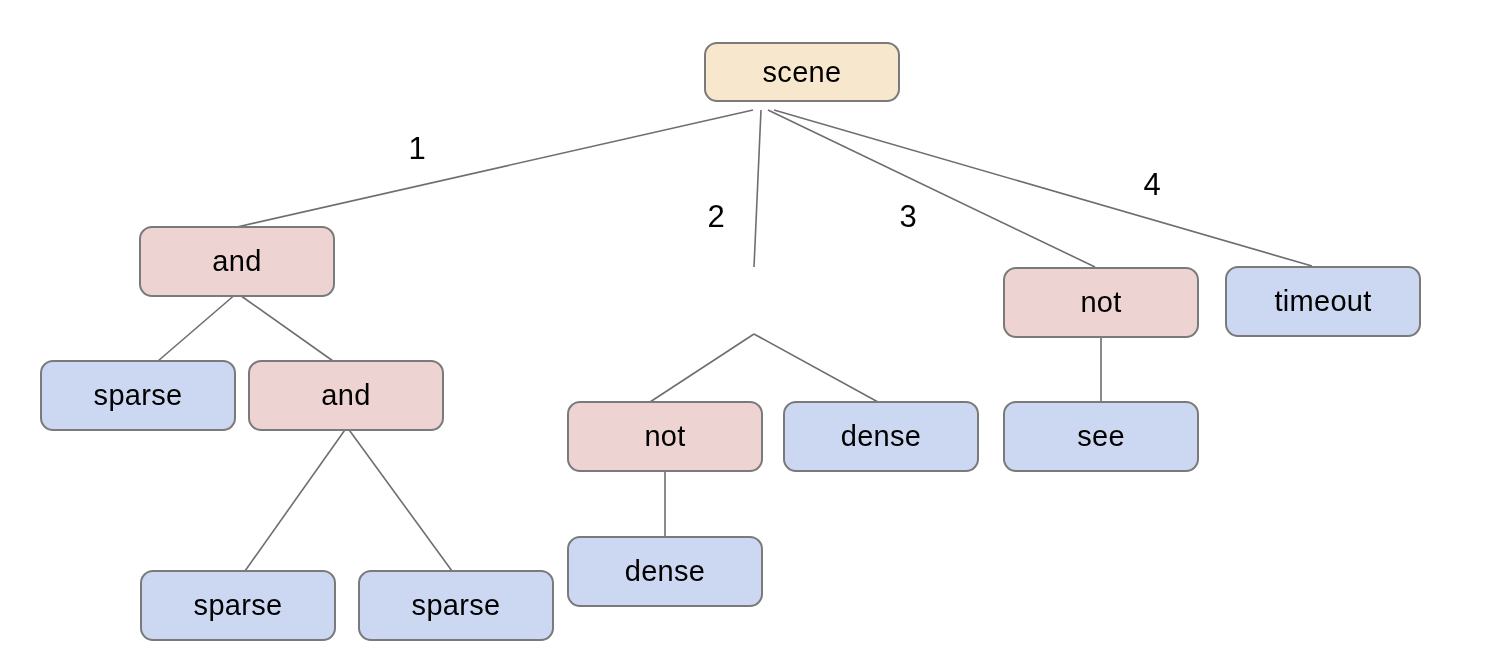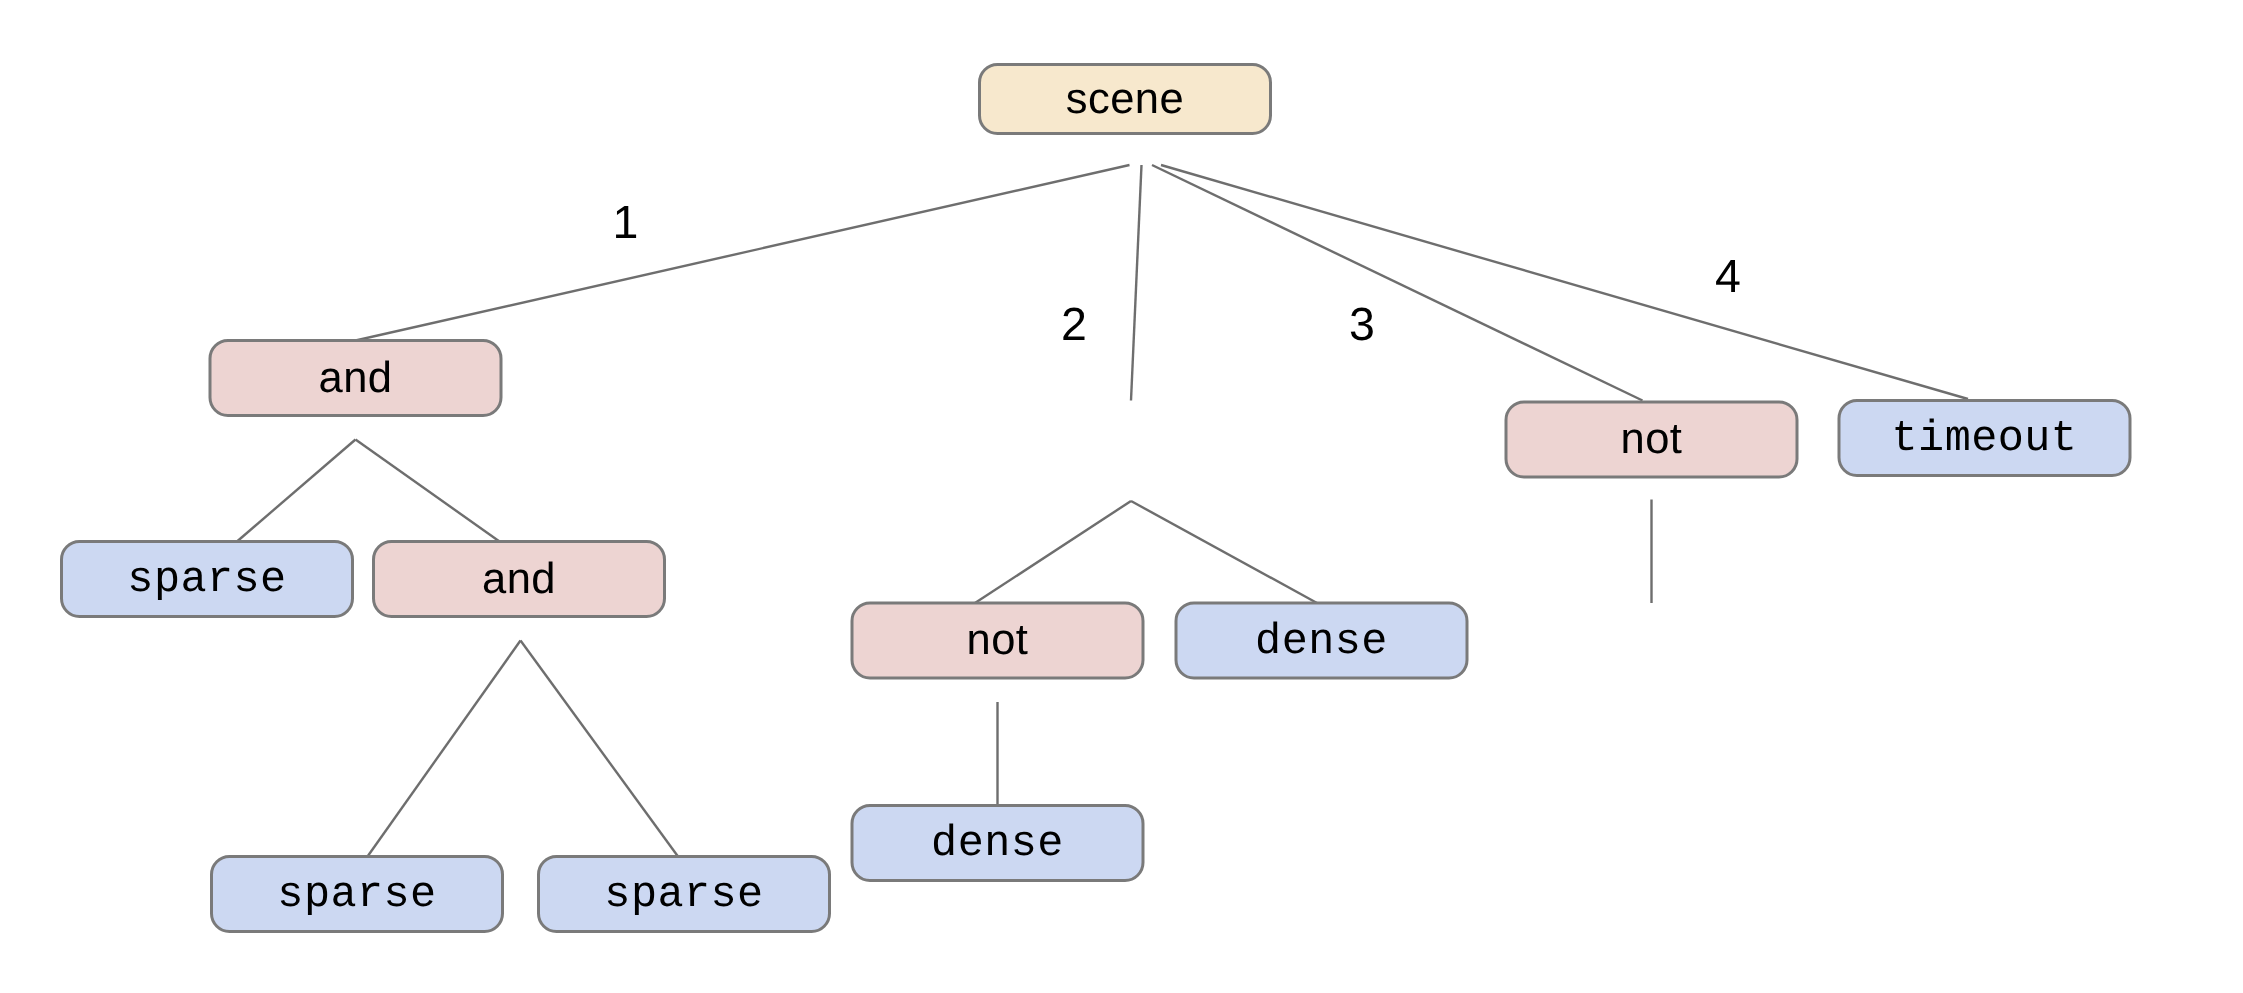--- a/index.html
+++ b/index.html
@@ -23,33 +23,33 @@
     height: 662px;
   }
   .edges line {
     stroke: var(--edge-color, #6e6e6e);
     stroke-width: 1.6;
   }
   .node {
     position: absolute;
     box-sizing: border-box;
     width: 196px;
-    height: 52px;
+    height: 71px;
     border: 2px solid var(--border-color, #7a7a7a);
     border-radius: 13px;
     display: flex;
     align-items: center;
     justify-content: center;
     font-size: 29px;
     color: #000000;
     letter-spacing: 0.3px;
   }
   .node.kind-root     { background: var(--root-fill, #f7e8cd); }
   .node.kind-operator { background: var(--operator-fill, #edd4d2); }
-  .node.kind-leaf     { background: var(--leaf-fill, #ccd8f2); font-family: Liberation Mono, monospace; }
+  .node.kind-leaf     { background: var(--leaf-fill, #ccd8f2); }
   .edge-label {
     position: absolute;
     transform: translate(-50%, -50%);
     font-size: 31px;
     color: #000000;
     line-height: 1;
   }
 </style>
 </head>
 <body>
@@ -69,25 +69,26 @@
     <line x1="754" y1="334" x2="878" y2="402"></line>
     <line x1="665" y1="468" x2="665" y2="537"></line>
     <line x1="1101" y1="333" x2="1101" y2="402"></line>
   </svg>
 
   <div class="edge-label" style="left:417px;  top:148px">1</div>
   <div class="edge-label" style="left:716px;  top:216px">2</div>
   <div class="edge-label" style="left:908px;  top:216px">3</div>
   <div class="edge-label" style="left:1152px; top:184px">4</div>
 
-  <div class="node kind-root" style="left:652px;  top:42px;  height:48px">scene</div>
+  <div class="node kind-root" style="left:704px;  top:42px;  height:60px">scene</div>
   <div class="node kind-operator" style="left:139px;  top:226px">and</div>
   <div class="node kind-operator" style="left:1003px; top:267px">not</div>
   <div class="node kind-leaf" style="left:1225px; top:266px">timeout</div>
   <div class="node kind-leaf" style="left:40px;   top:360px">sparse</div>
   <div class="node kind-operator" style="left:248px;  top:360px">and</div>
   <div class="node kind-operator" style="left:567px;  top:401px">not</div>
   <div class="node kind-leaf" style="left:783px;  top:401px">dense</div>
+  <div class="node kind-leaf" style="left:1003px; top:401px">see</div>
   <div class="node kind-leaf" style="left:140px;  top:570px">sparse</div>
   <div class="node kind-leaf" style="left:358px;  top:570px">sparse</div>
   <div class="node kind-leaf" style="left:567px;  top:536px">dense</div>
 
 </div>
 
 </body></html>

